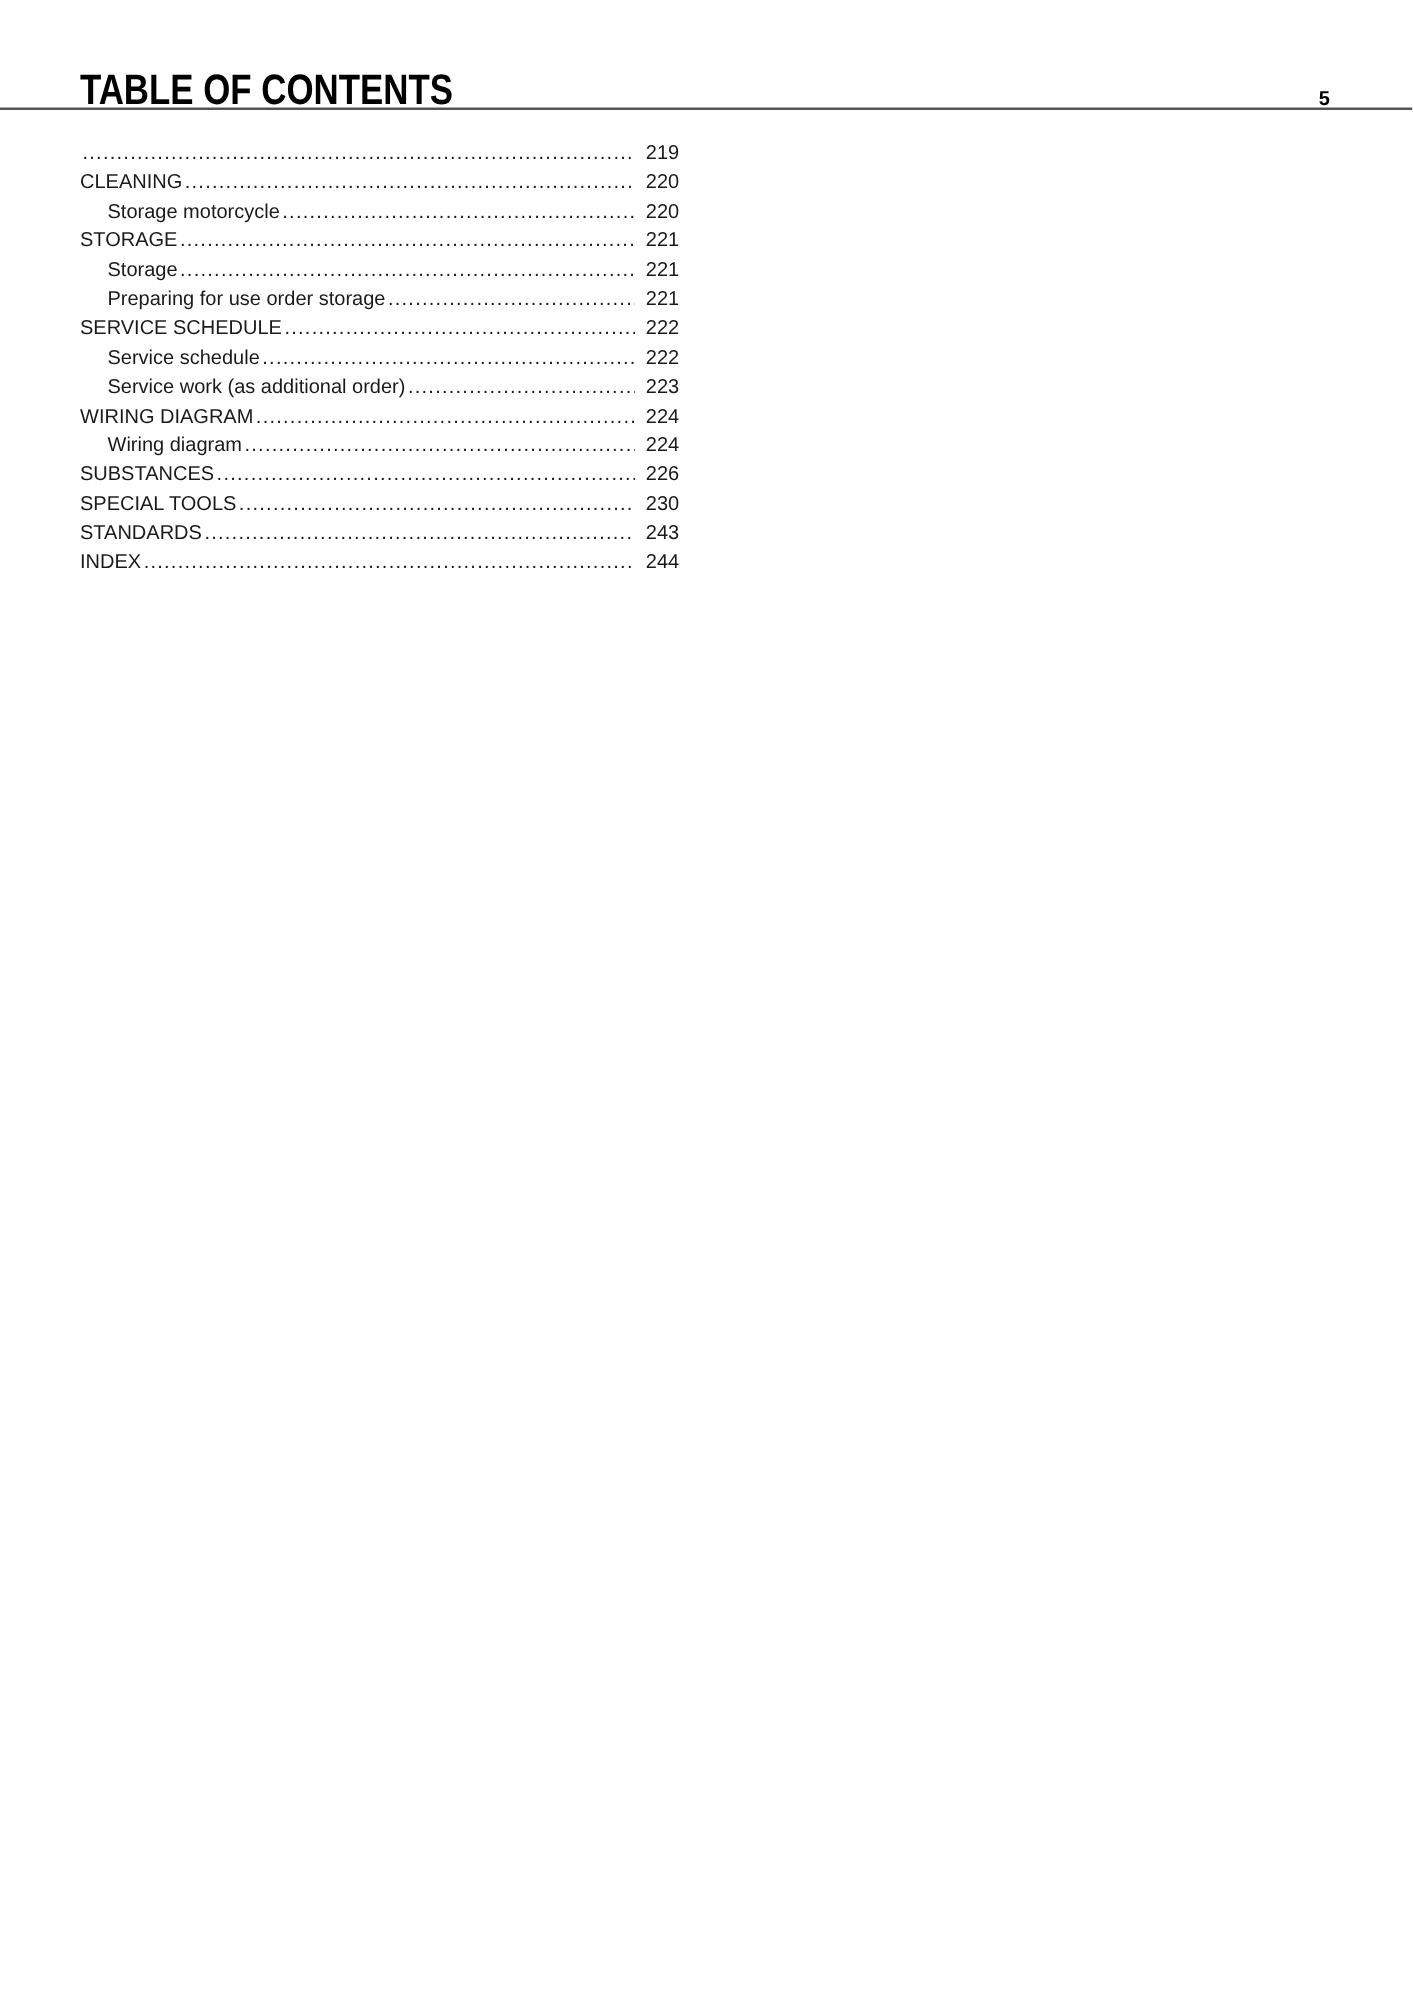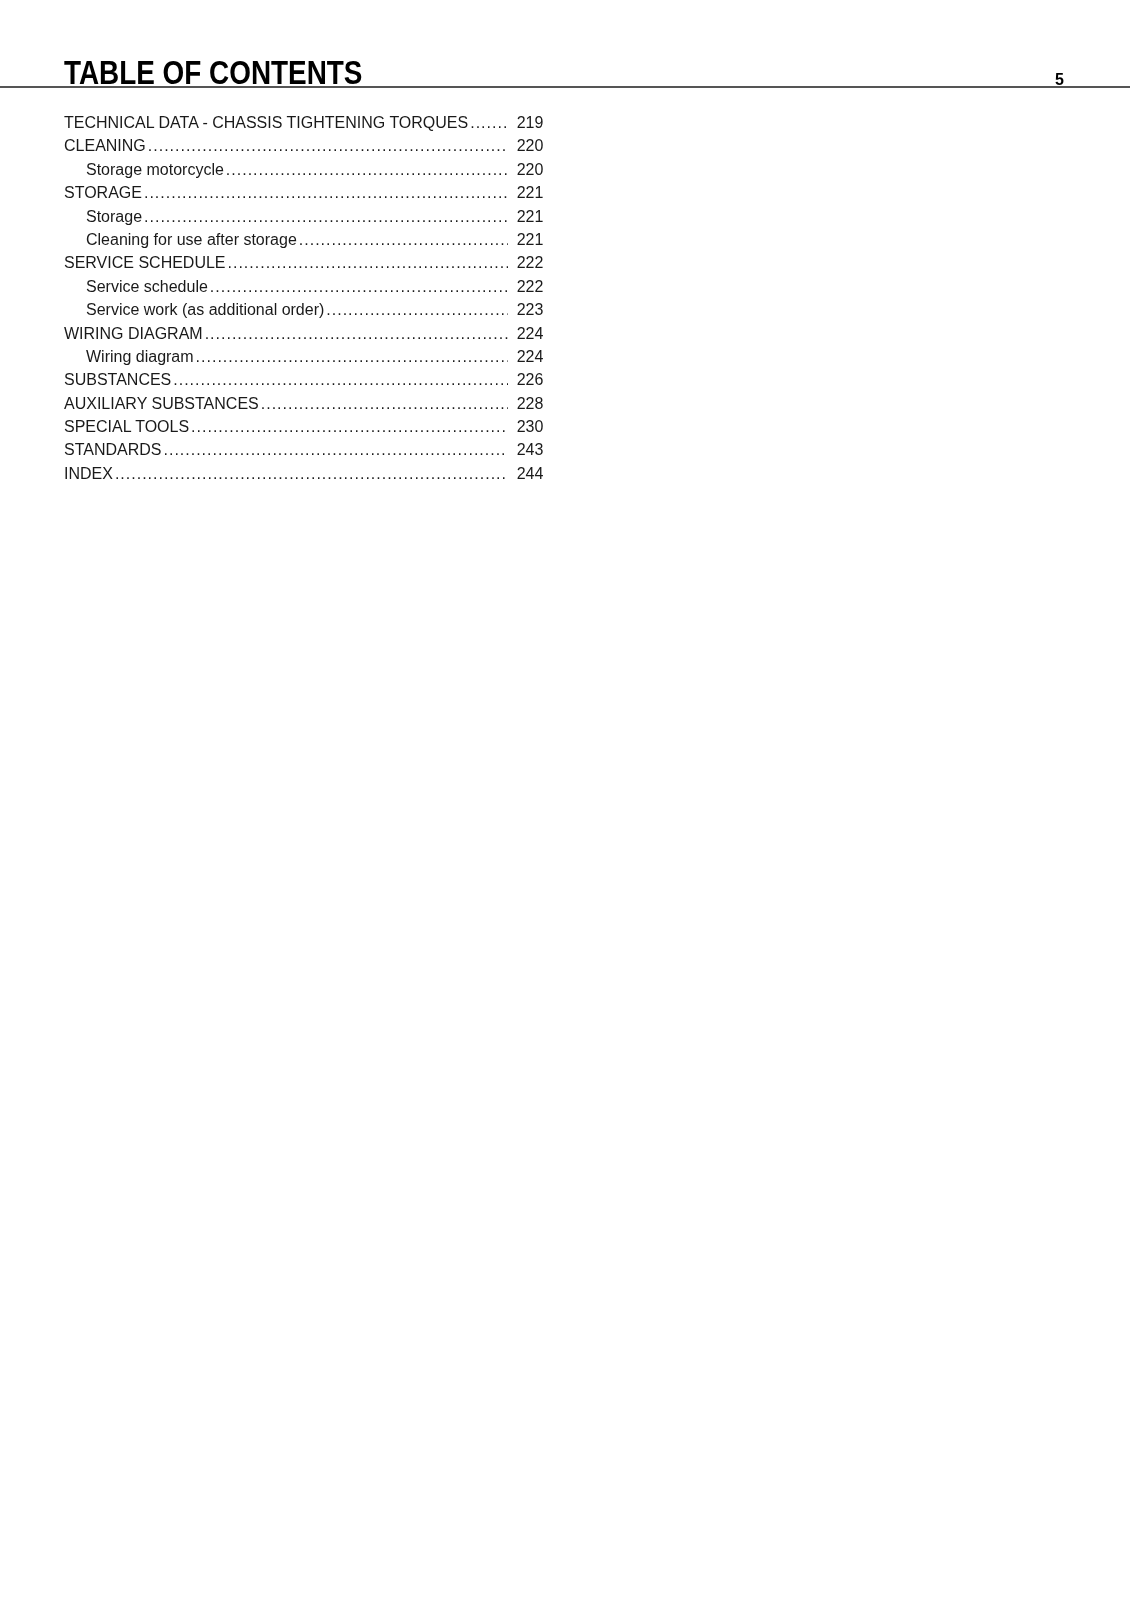--- a/index.html
+++ b/index.html
@@ -100,21 +100,20 @@
 <body>
 
 <div class="header">
   <h1 class="page-title">TABLE OF CONTENTS</h1>
   <span class="page-number">5</span>
   <div class="header-rule"></div>
 </div>
 
 <ul class="toc">
   <li class="toc-entry">
-    <span class="toc-label">TECHNICAL DATA - CHASSIS TIGHTENING TORQUES</span>
     <span class="toc-leader"></span>
     <span class="toc-page">219</span>
   </li>
   <li class="toc-entry">
     <span class="toc-label">CLEANING</span>
     <span class="toc-leader"></span>
     <span class="toc-page">220</span>
   </li>
   <li class="toc-entry sub">
     <span class="toc-label">Storage motorcycle</span>
@@ -125,21 +124,21 @@
     <span class="toc-label">STORAGE</span>
     <span class="toc-leader"></span>
     <span class="toc-page">221</span>
   </li>
   <li class="toc-entry sub">
     <span class="toc-label">Storage</span>
     <span class="toc-leader"></span>
     <span class="toc-page">221</span>
   </li>
   <li class="toc-entry sub">
-    <span class="toc-label">Cleaning for use after storage</span>
+    <span class="toc-label">Preparing for use order storage</span>
     <span class="toc-leader"></span>
     <span class="toc-page">221</span>
   </li>
   <li class="toc-entry">
     <span class="toc-label">SERVICE SCHEDULE</span>
     <span class="toc-leader"></span>
     <span class="toc-page">222</span>
   </li>
   <li class="toc-entry sub">
     <span class="toc-label">Service schedule</span>
@@ -160,25 +159,20 @@
     <span class="toc-label">Wiring diagram</span>
     <span class="toc-leader"></span>
     <span class="toc-page">224</span>
   </li>
   <li class="toc-entry">
     <span class="toc-label">SUBSTANCES</span>
     <span class="toc-leader"></span>
     <span class="toc-page">226</span>
   </li>
   <li class="toc-entry">
-    <span class="toc-label">AUXILIARY SUBSTANCES</span>
-    <span class="toc-leader"></span>
-    <span class="toc-page">228</span>
-  </li>
-  <li class="toc-entry">
     <span class="toc-label">SPECIAL TOOLS</span>
     <span class="toc-leader"></span>
     <span class="toc-page">230</span>
   </li>
   <li class="toc-entry">
     <span class="toc-label">STANDARDS</span>
     <span class="toc-leader"></span>
     <span class="toc-page">243</span>
   </li>
   <li class="toc-entry">

